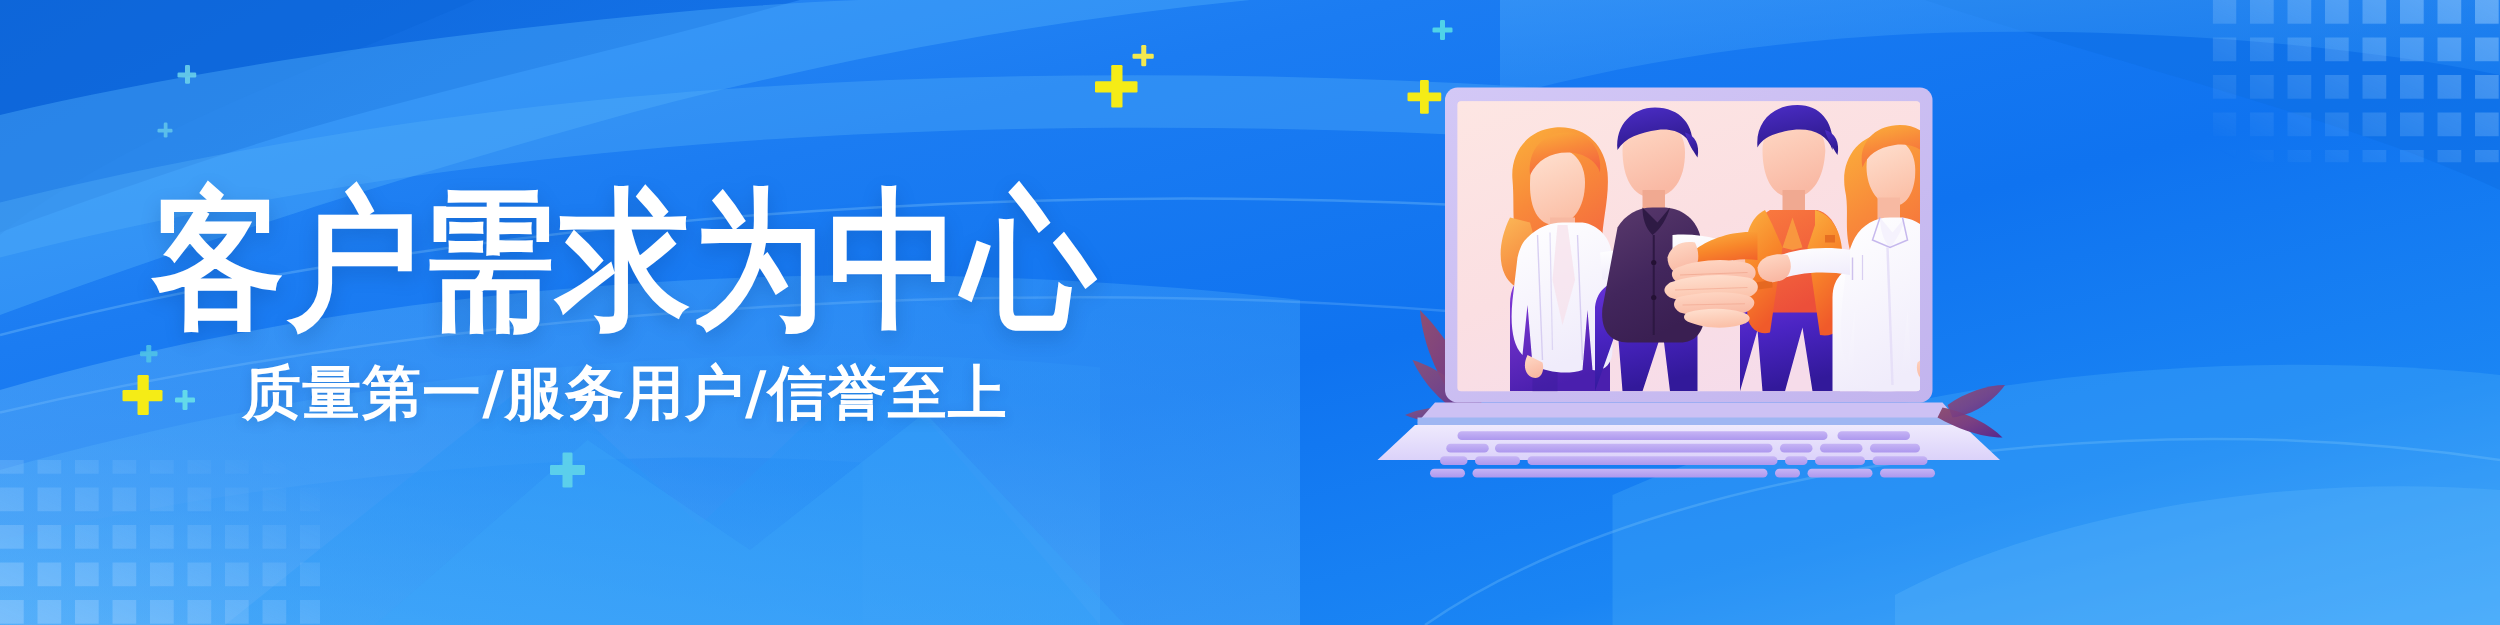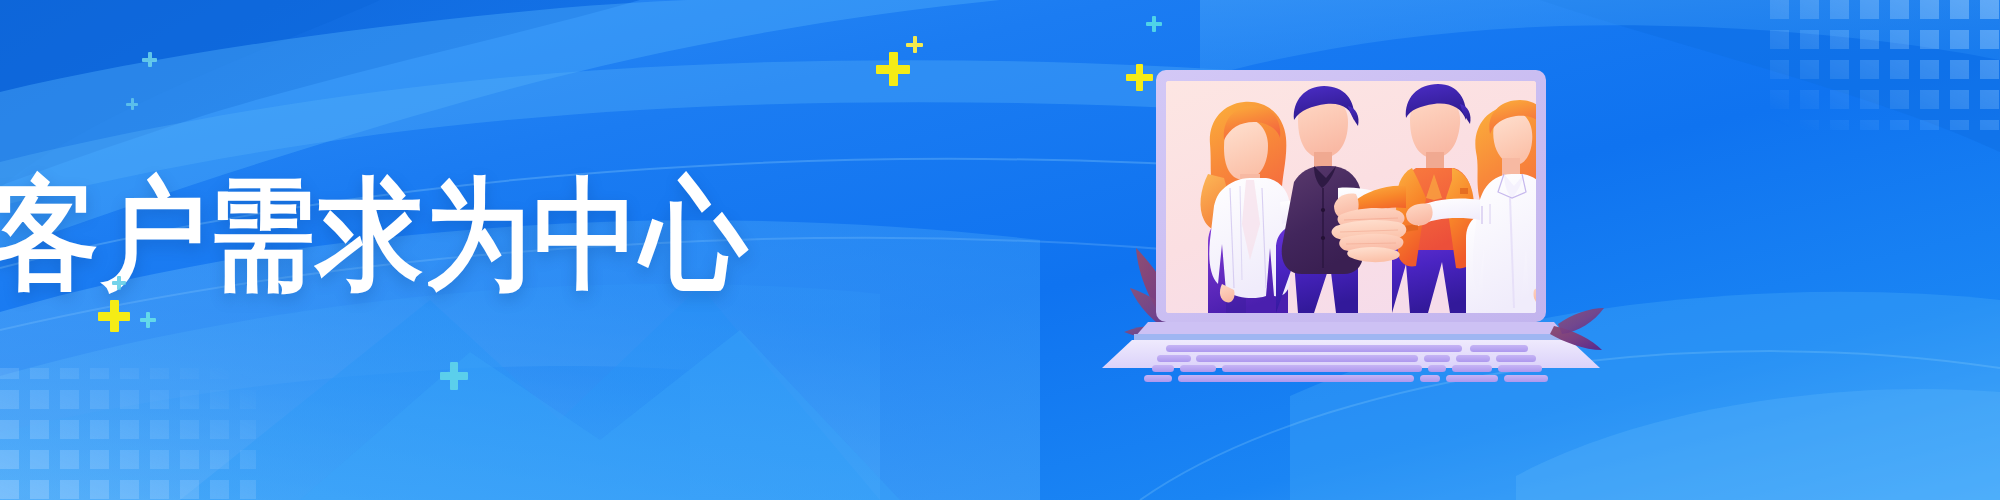--- a/index.html
+++ b/index.html
@@ -18,21 +18,21 @@
   .layer{ position:absolute; inset:0; }
   .svgfill{ position:absolute; inset:0; width:100%; height:100%; display:block; }
 
   
   #text-block{
     position:absolute;
     left:0; top:0;
     width:1000px; height:500px;
     display:flex;
     flex-direction:column;
-    align-items:flex-start;
+    align-items:center;
     justify-content:center;
     padding-bottom:6px;
     z-index:40;
   }
   #headline{
     font-family:"DejaVu Sans","Liberation Sans",sans-serif;
     font-weight:900;
     font-size:104px;
     line-height:1.06;
     color:#ffffff;
@@ -214,20 +214,21 @@
     </span>
 
     <span class="plus" style="left:126px;top:98px;width:12px;height:12px;color:#6fd6ec;opacity:.7;">
       <i style="left:0;top:4.5px;width:12px;height:3px;"></i>
       <i style="left:4.5px;top:0;width:3px;height:12px;"></i>
     </span>
   </div>
 
   <div id="text-block">
     <div id="headline">客户需求为中心</div>
+    <div id="subline">质量第一/服务用户/信誉至上</div>
   </div>
 
   <div id="illustration">
     <svg viewBox="0 0 470 320" preserveAspectRatio="xMidYMid meet">
       <defs>
         <linearGradient id="scr" x1="0" y1="0" x2="0.6" y2="1">
           <stop offset="0" stop-color="#fde6e3"></stop>
           <stop offset="0.55" stop-color="#fbdfe2"></stop>
           <stop offset="1" stop-color="#f6dcea"></stop>
         </linearGradient>

